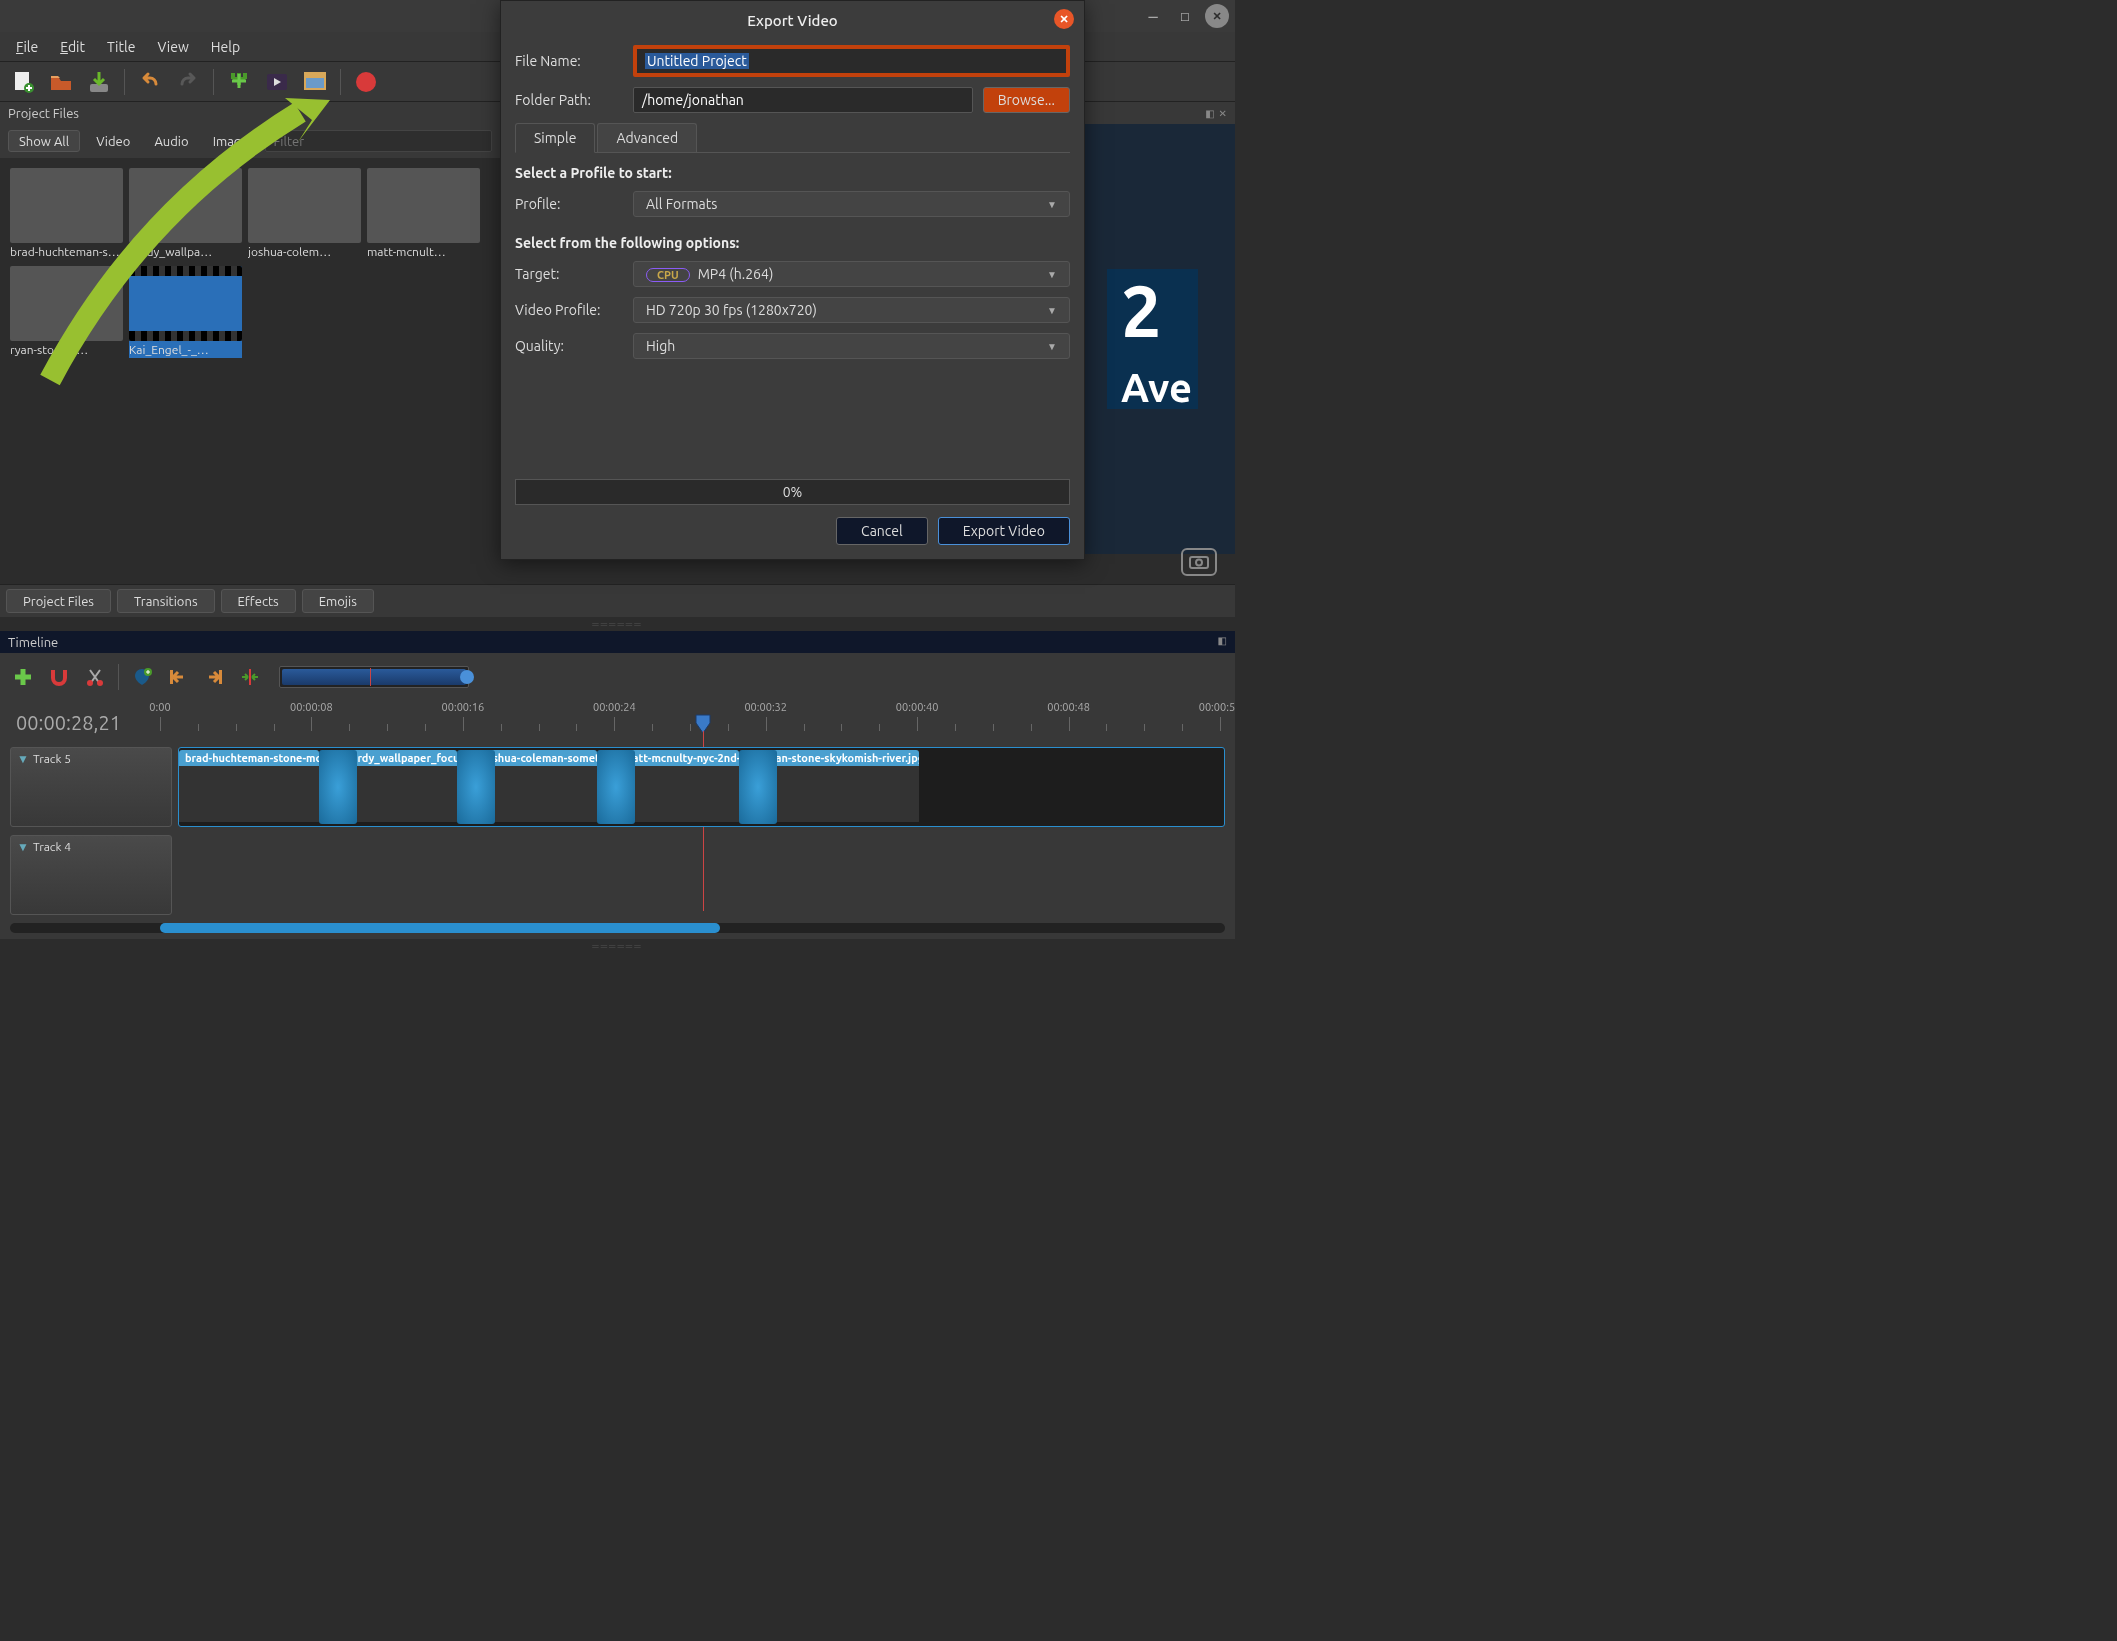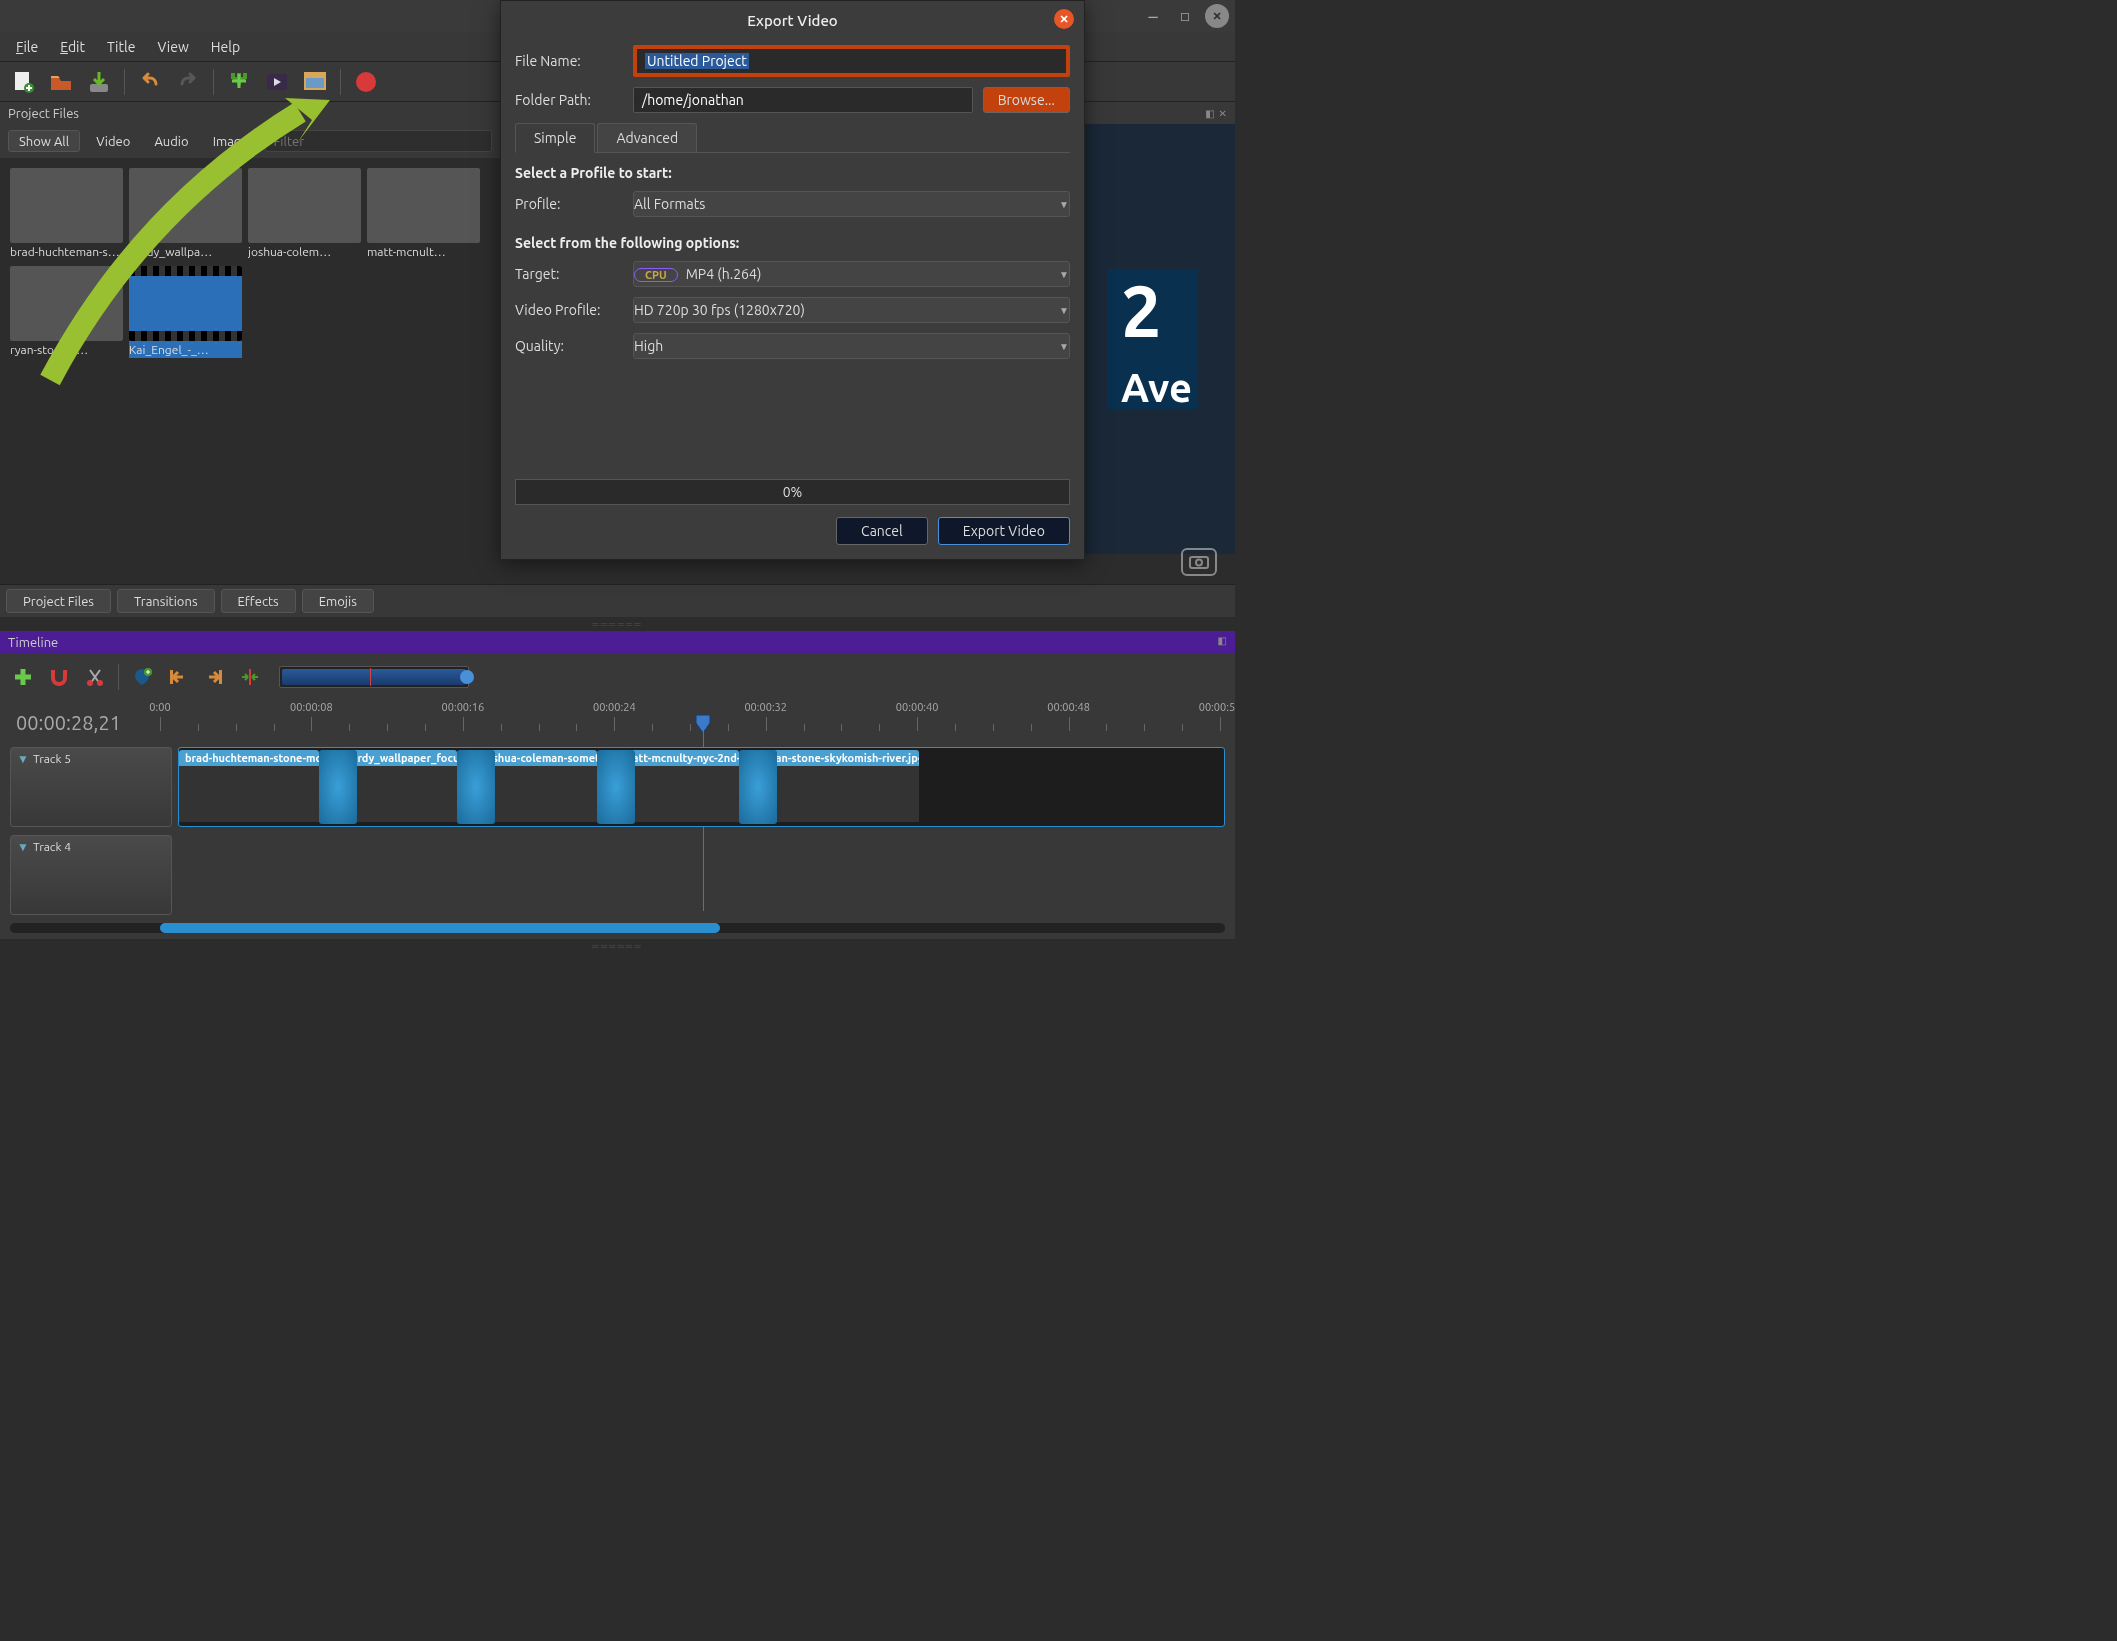--- a/index.html
+++ b/index.html
@@ -48,21 +48,21 @@
 
 .bottom-tabs { background: #383838; padding: 4px 6px; display: flex; gap: 6px; border-top: 1px solid #222; }
 .btab { background: #444; border: 1px solid #555; padding: 4px 16px; border-radius: 3px; color: #ddd; font-size: 13px; }
 
 
 .preview-img { position: absolute; right: 0; top: 0; width: 165px; height: 430px; background: #1a2838; display:flex; align-items:center; justify-content:center; }
 .preview-img .sign { background:#0a3050; color:#fff; font-size:72px; font-weight:bold; padding:10px 6px 0 14px; line-height:0.9; }
 .cam-btn { position: absolute; right: 18px; bottom: 8px; width: 36px; height: 28px; border: 2px solid #888; border-radius: 6px; display:flex; align-items:center; justify-content:center; color:#888; }
 
 
-.timeline-header { background: #4c1d95; padding: 4px 8px; color: #ccc; font-size: 13px; display:flex; justify-content:space-between;}
+.timeline-header { background: #0f172a; padding: 4px 8px; color: #ccc; font-size: 13px; display:flex; justify-content:space-between;}
 .timeline { background: #383838; padding: 6px 10px; }
 .tl-toolbar { display: flex; align-items: center; gap: 10px; height: 36px; }
 .tl-zoom { width:190px; height:22px; background:#222; border:1px solid #555; position:relative; margin-left:6px; border-radius:2px;}
 .tl-zoom .inner { position:absolute; left:2px; top:2px; right:2px; height:16px; background:linear-gradient(#2a5a9a,#1a3a6a); border-radius:2px;}
 .tl-zoom .mark { position:absolute; top:1px; bottom:1px; width:1px; background:#c44; left:48%;}
 .tl-zoom .handle { position:absolute; right:-6px; top:3px; width:14px; height:14px; background:#4a90d9; border-radius:50%;}
 
 .ruler-row { display: flex; margin-top: 6px; }
 .time-display { width: 150px; color: #aaa; font-size: 20px; padding: 10px 6px; }
 .ruler { flex: 1; position: relative; height: 44px; }
@@ -103,21 +103,21 @@
 .dlg-label { width: 118px; color: #ddd; font-size: 14px; }
 .dlg-input { flex: 1; background: #2a2a2a; border: 1px solid #4a90d9; padding: 4px 8px; color: #fff; font-size: 14px; border-radius: 2px; }
 .dlg-input.path { border: 1px solid #555; background: #2a2a2a; }
 .dlg-browse { margin-left: 10px; background: #c2410c; border: 1px solid #666; padding: 4px 14px; color: #ddd; border-radius: 3px; font-size: 14px; }
 
 .dlg-tabs { display: flex; border-bottom: 1px solid #555; margin: 6px 0 12px 0; }
 .dlg-tab { padding: 6px 18px; background: #444; border: 1px solid #555; border-bottom: none; margin-right: 2px; border-radius: 3px 3px 0 0; color: #ddd; font-size: 14px; }
 .dlg-tab.active { background: #3c3c3c; border-bottom: 1px solid #3c3c3c; margin-bottom: -1px; }
 
 .dlg-section-title { color: #eee; font-weight: bold; font-size: 14px; margin: 6px 0 10px 0; }
-.dlg-select { flex: 1; background: #444; border: 1px solid #555; padding: 4px 0; color: #ddd; border-radius: 3px; display: flex; align-items: center; justify-content: space-between; font-size: 14px; }
+.dlg-select { flex: 1; background: #444; border: 1px solid #555; padding: 4px 12px; color: #ddd; border-radius: 3px; display: flex; align-items: center; justify-content: space-between; font-size: 14px; }
 .dlg-select .arrow { color: #aaa; font-size: 10px; }
 .cpu-badge { display: inline-block; border: 1px solid #8b5cf6; color: #c9a84a; padding: 0 10px; border-radius: 10px; font-size: 11px; font-weight: bold; margin-right: 8px; }
 
 .dlg-progress { background: #2a2a2a; border: 1px solid #555; padding: 4px; text-align: center; color: #ddd; margin-top: 120px; font-size: 14px; }
 .dlg-buttons { display: flex; justify-content: flex-end; gap: 10px; margin-top: 12px; }
 .dlg-btn { background: #0f172a; border: 1px solid #666; padding: 5px 24px; color: #ddd; border-radius: 3px; font-size: 14px; }
 .dlg-btn.primary { border: 1px solid #4a90d9; }
 
 
 .arrow-overlay { position: absolute; left: 20px; top: 90px; width: 340px; height: 300px; z-index: 50; pointer-events: none; }

